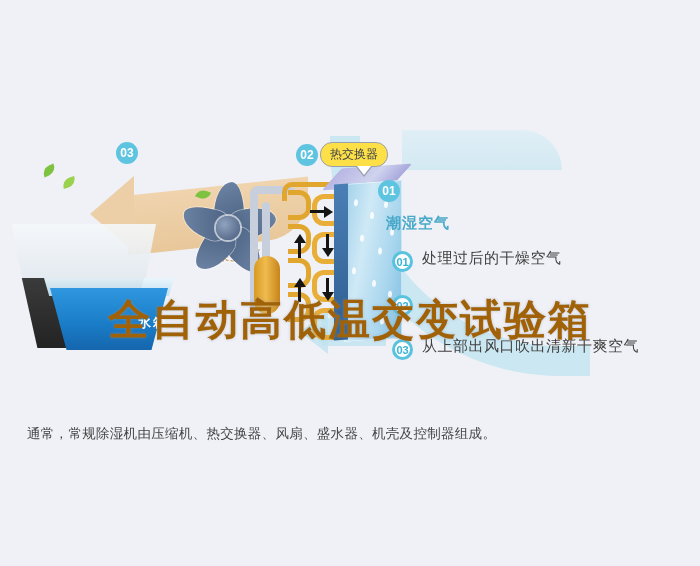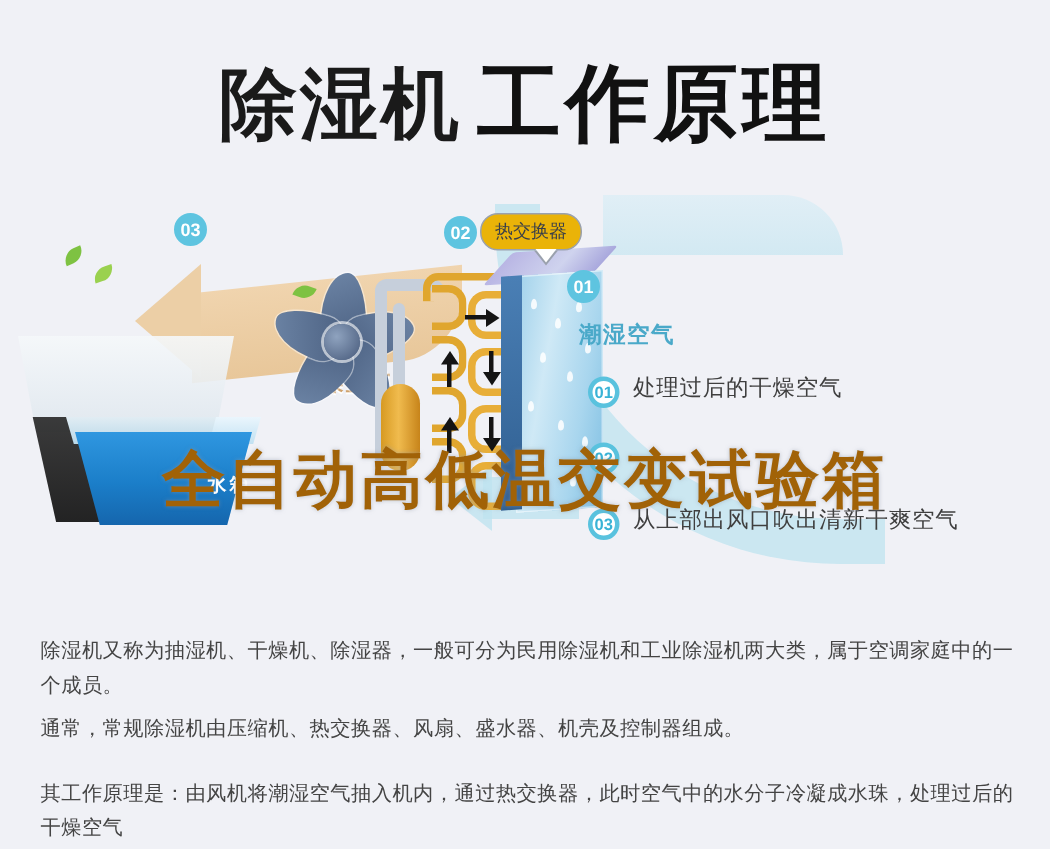--- a/index.html
+++ b/index.html
@@ -204,21 +204,21 @@
     box-sizing:border-box;
   }
   .badge.filled{background:#5ec4e0;color:#fff;border-color:#5ec4e0;}
   .badge-03{left:116px;top:14px;}
   .badge-02{left:296px;top:16px;}
   .badge-01{left:378px;top:52px;}
 
   
   .callout{
     position:absolute;left:320px;top:14px;
-    background:#eab308;border:1.5px solid #9aa1ad;border-radius:12px;
+    background:#fde047;border:1.5px solid #9aa1ad;border-radius:12px;
     padding:3px 9px;font-size:12px;color:#3a3f49;white-space:nowrap;
   }
   .callout::after{
     content:"";position:absolute;left:36px;bottom:-9px;width:0;height:0;
     border-left:7px solid transparent;border-right:7px solid transparent;
     border-top:9px solid #fff;
   }
   .callout::before{
     content:"";position:absolute;left:35px;bottom:-11px;width:0;height:0;
     border-left:8px solid transparent;border-right:8px solid transparent;
@@ -259,23 +259,20 @@
     margin:0 0 6px 0;
     font-size:13.5px;color:#444;line-height:23px;letter-spacing:.3px;
   }
   .copy .gap{height:14px;}
 </style>
 </head>
 <body>
 
 <div class="page">
 
-  <div class="title-wrap">
-    <span class="title-a">除湿机</span><span class="title-b">工作原理</span>
-  </div>
 
   <div class="stage">
 
     <div class="inflow-sweep2"></div>
     <div class="inflow-sweep"></div>
     <div class="inflow-tail"></div>
     <div class="inflow-arrowhead"></div>
     <div class="inflow-blue-arrow"></div>
 
     <div class="dryair-arrow">
@@ -372,20 +369,18 @@
     </div>
     <div class="step">
       <div class="s-badge">03</div>
       <div class="s-text">从上部出风口吹出清新干爽空气</div>
     </div>
   </div>
 
   <div class="watermark">全自动高低温交变试验箱</div>
 
   <div class="copy">
-    <p>除湿机又称为抽湿机、干燥机、除湿器，一般可分为民用除湿机和工业除湿机两大类，属于空调家庭中的一个成员。</p>
     <p>通常，常规除湿机由压缩机、热交换器、风扇、盛水器、机壳及控制器组成。</p>
     <div class="gap"></div>
-    <p>其工作原理是：由风机将潮湿空气抽入机内，通过热交换器，此时空气中的水分子冷凝成水珠，处理过后的干燥空气</p>
 
   </div>
 
 </div>
 
 </body></html>

